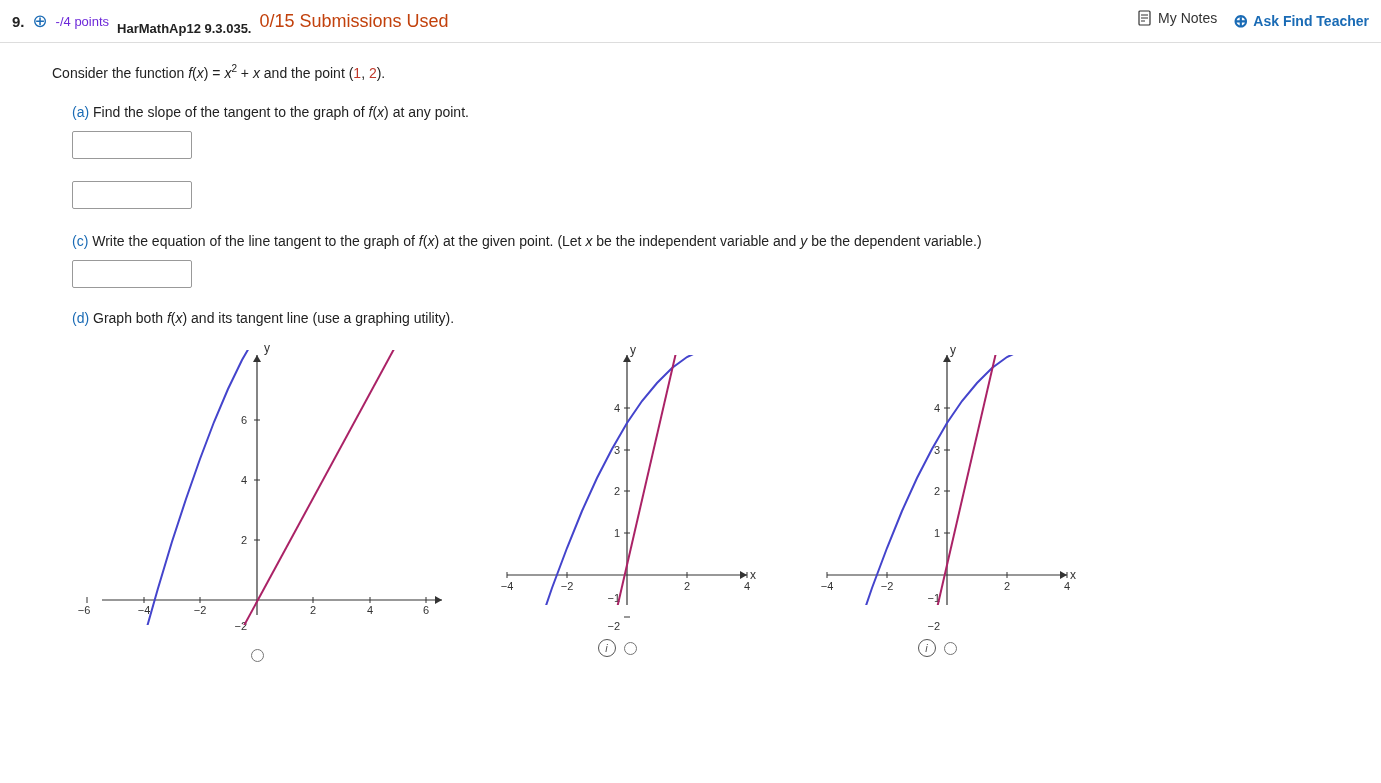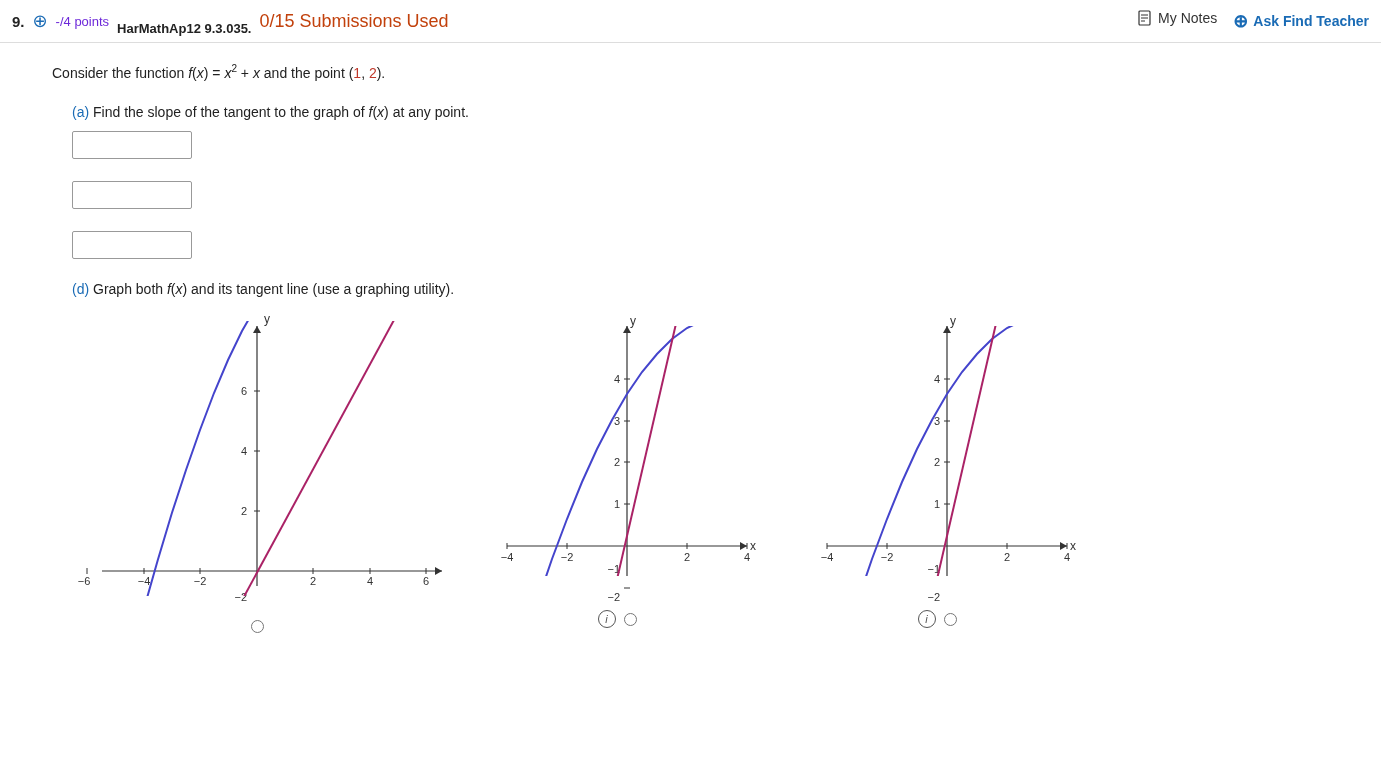--- a/index.html
+++ b/index.html
@@ -188,20 +188,24 @@
       <span> Find the slope of the tangent to the graph of <span class="italic">f</span>(<span class="italic">x</span>) at any point.</span>
     </div>
     <input type="text" class="answer-input" style="">
   </div>
 
   <div class="part">
     <input type="text" class="answer-input" style="">
   </div>
 
   <div class="part">
+    <div class="part-label">
+      <span class="highlight-blue part-letter">(c)</span>
+      <span> Write the equation of the line tangent to the graph of <span class="italic">f</span>(<span class="italic">x</span>) at the given point. (Let <span class="italic">x</span> be the independent variable and <span class="italic">y</span> be the dependent variable.)</span>
+    </div>
     <input type="text" class="answer-input" style="">
   </div>
 
   <div class="graph-section">
     <div class="graph-section-label">
       <span class="highlight-blue part-letter">(d)</span>
       <span> Graph both <span class="italic">f</span>(<span class="italic">x</span>) and its tangent line (use a graphing utility).</span>
     </div>
 
     <div class="graphs-row">

